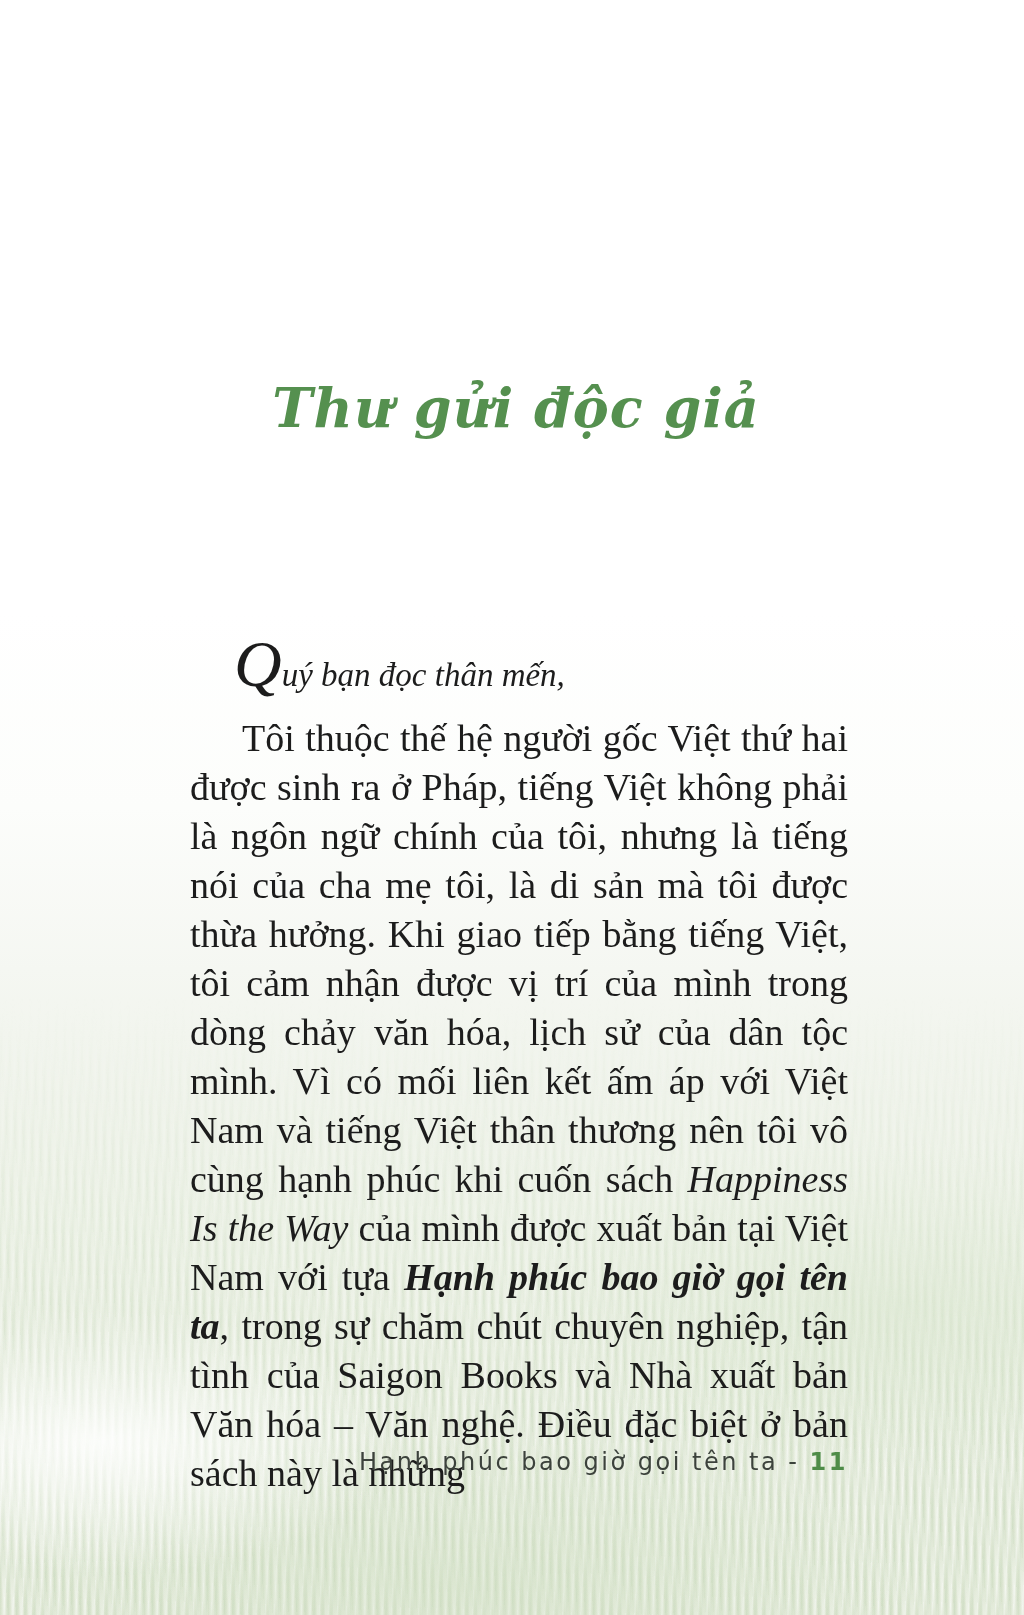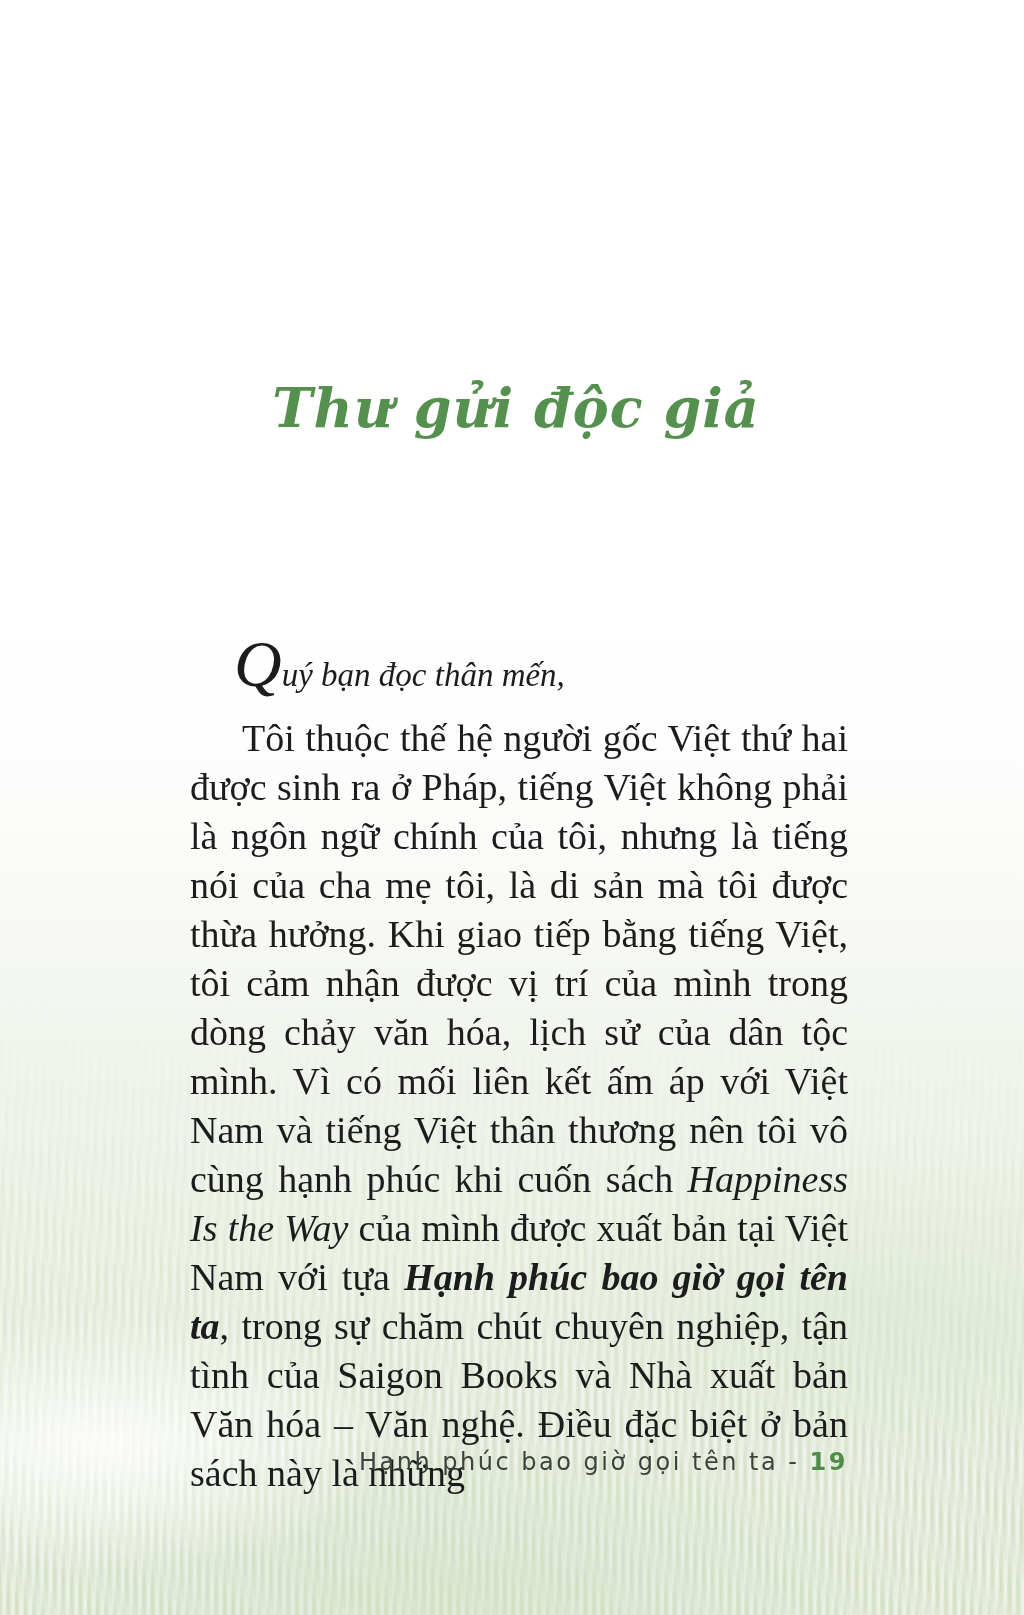--- a/index.html
+++ b/index.html
@@ -129,16 +129,16 @@
     <span class="title-line">Thư gửi độc giả</span>
   </h1>
 
   <p class="salutation" style="color: rgb(28, 28, 28);"><span class="dropcap">Q</span><span>uý bạn đọc thân mến,</span></p>
 
   <p class="body-paragraph" style="color: rgb(28, 28, 28);"><span>Tôi thuộc thế hệ người gốc Việt thứ hai được sinh ra ở Pháp, tiếng Việt không phải là ngôn ngữ chính của tôi, nhưng là tiếng nói của cha mẹ tôi, là di sản mà tôi được thừa hưởng. Khi giao tiếp bằng tiếng Việt, tôi cảm nhận được vị trí của mình trong dòng chảy văn hóa, lịch sử của dân tộc mình. Vì có mối liên kết ấm áp với Việt Nam và tiếng Việt thân thương nên tôi vô cùng hạnh phúc khi cuốn sách </span><span class="italic">Happiness Is the Way</span><span> của mình được xuất bản tại Việt Nam với tựa </span><span class="bold-italic">Hạnh phúc bao giờ gọi tên ta</span><span>, trong sự chăm chút chuyên nghiệp, tận tình của Saigon Books và Nhà xuất bản Văn hóa – Văn nghệ. Điều đặc biệt ở bản sách này là những</span></p>
 
   <div class="running-footer" style="color: rgb(60, 66, 60);">
     <span>Hạnh phúc bao giờ gọi tên ta</span>
     <span>-</span>
-    <span class="page-number" style="color: rgb(78, 140, 72);">19</span>
+    <span class="page-number" style="color: rgb(78, 140, 72);">11</span>
   </div>
 
 </div>
 
 </body></html>

